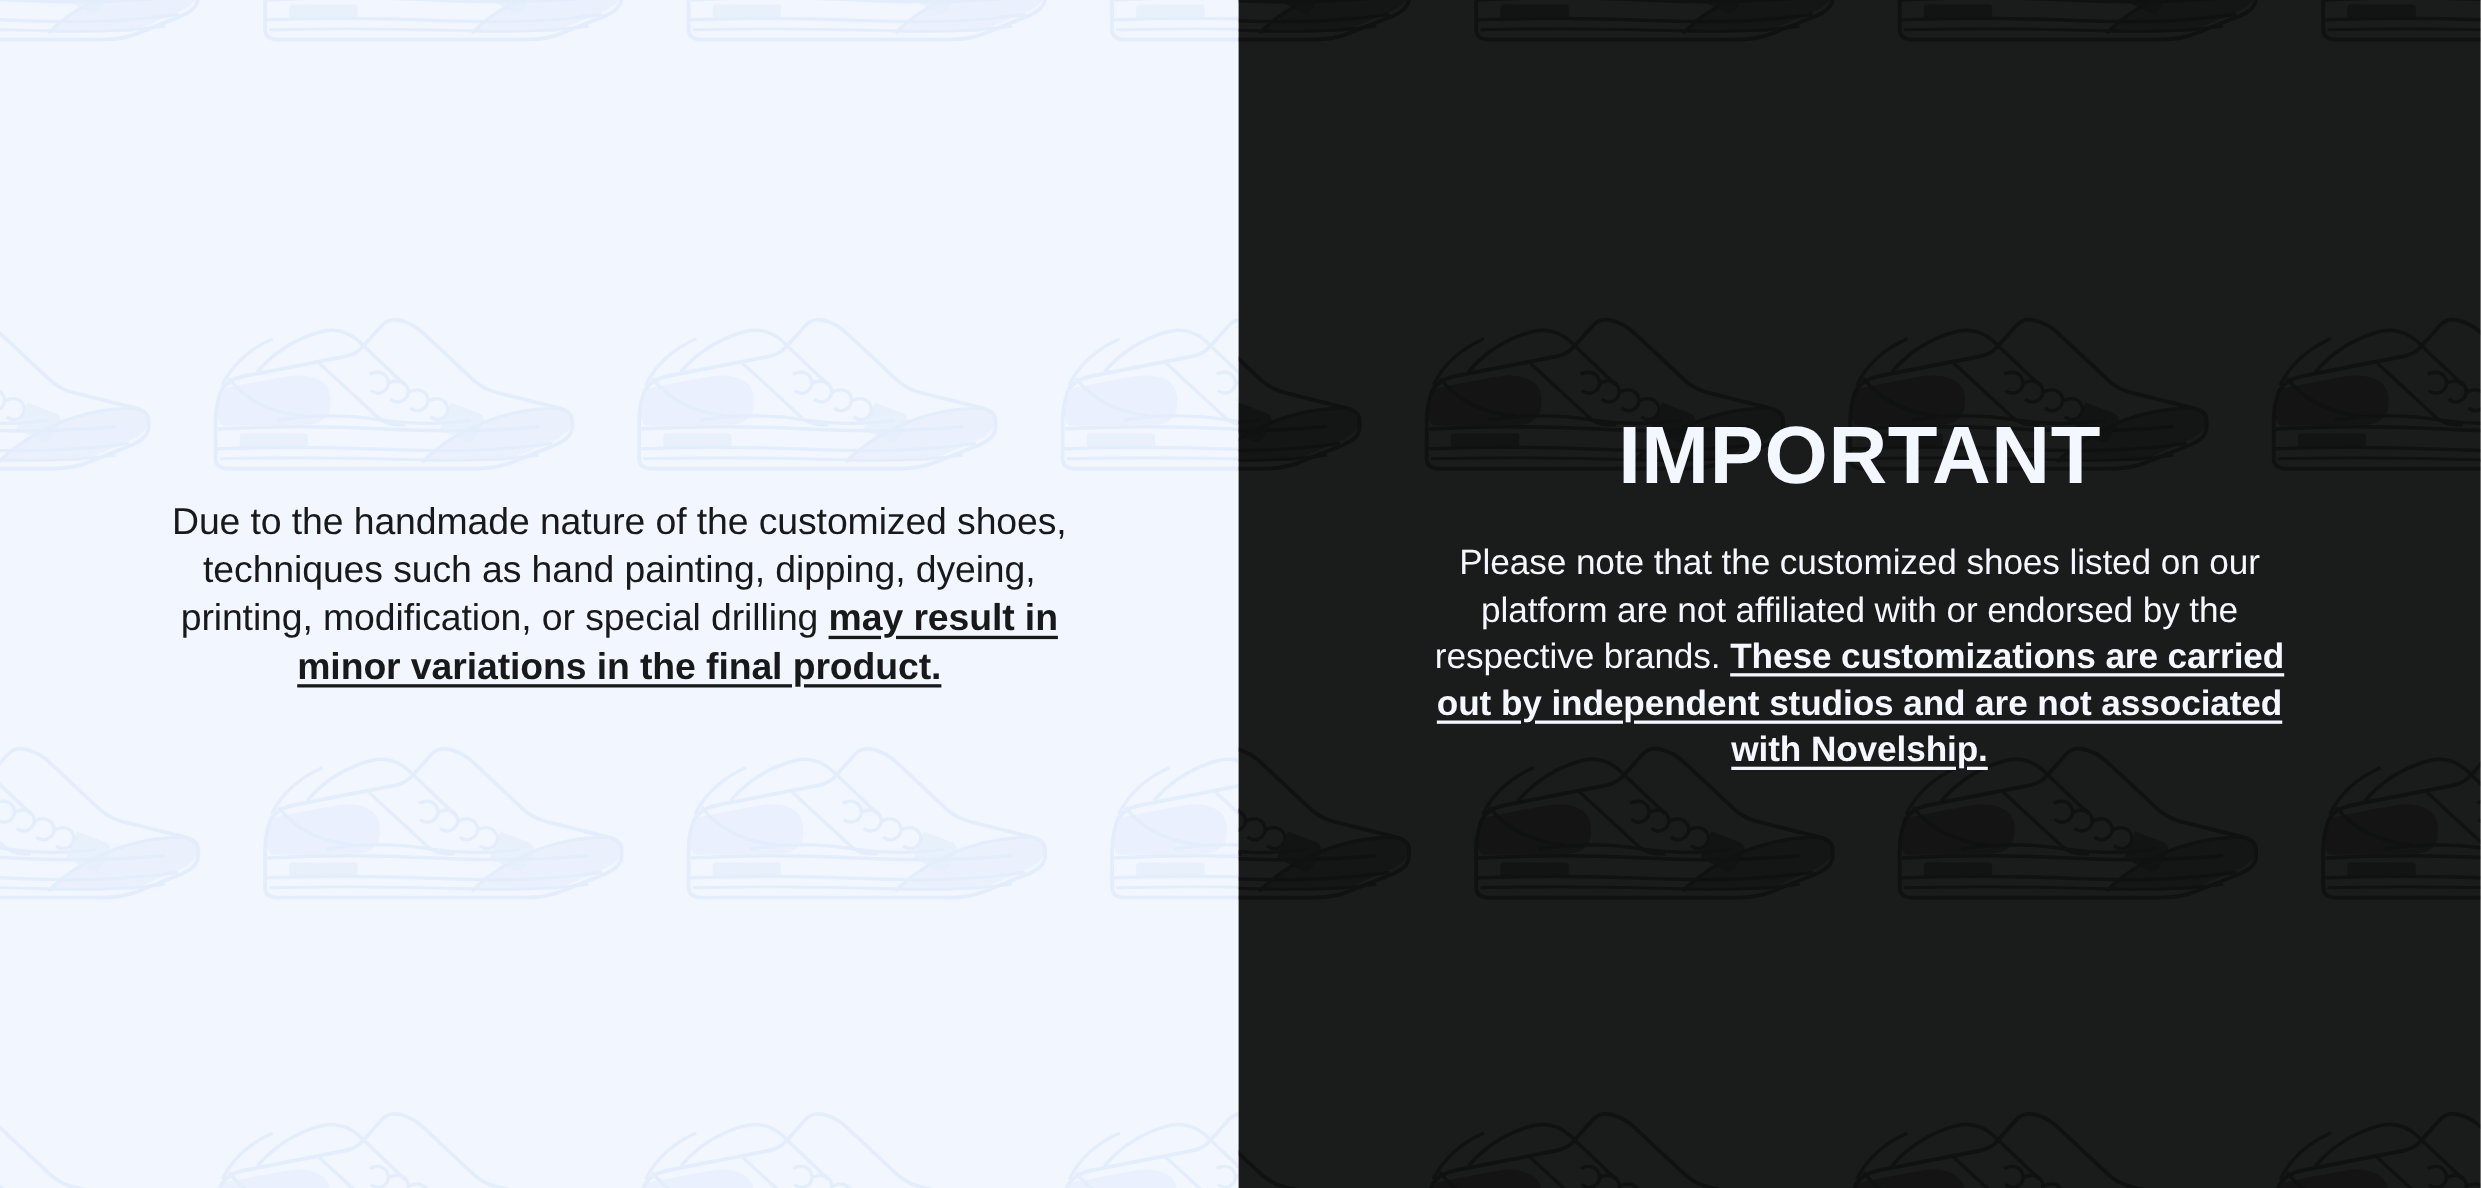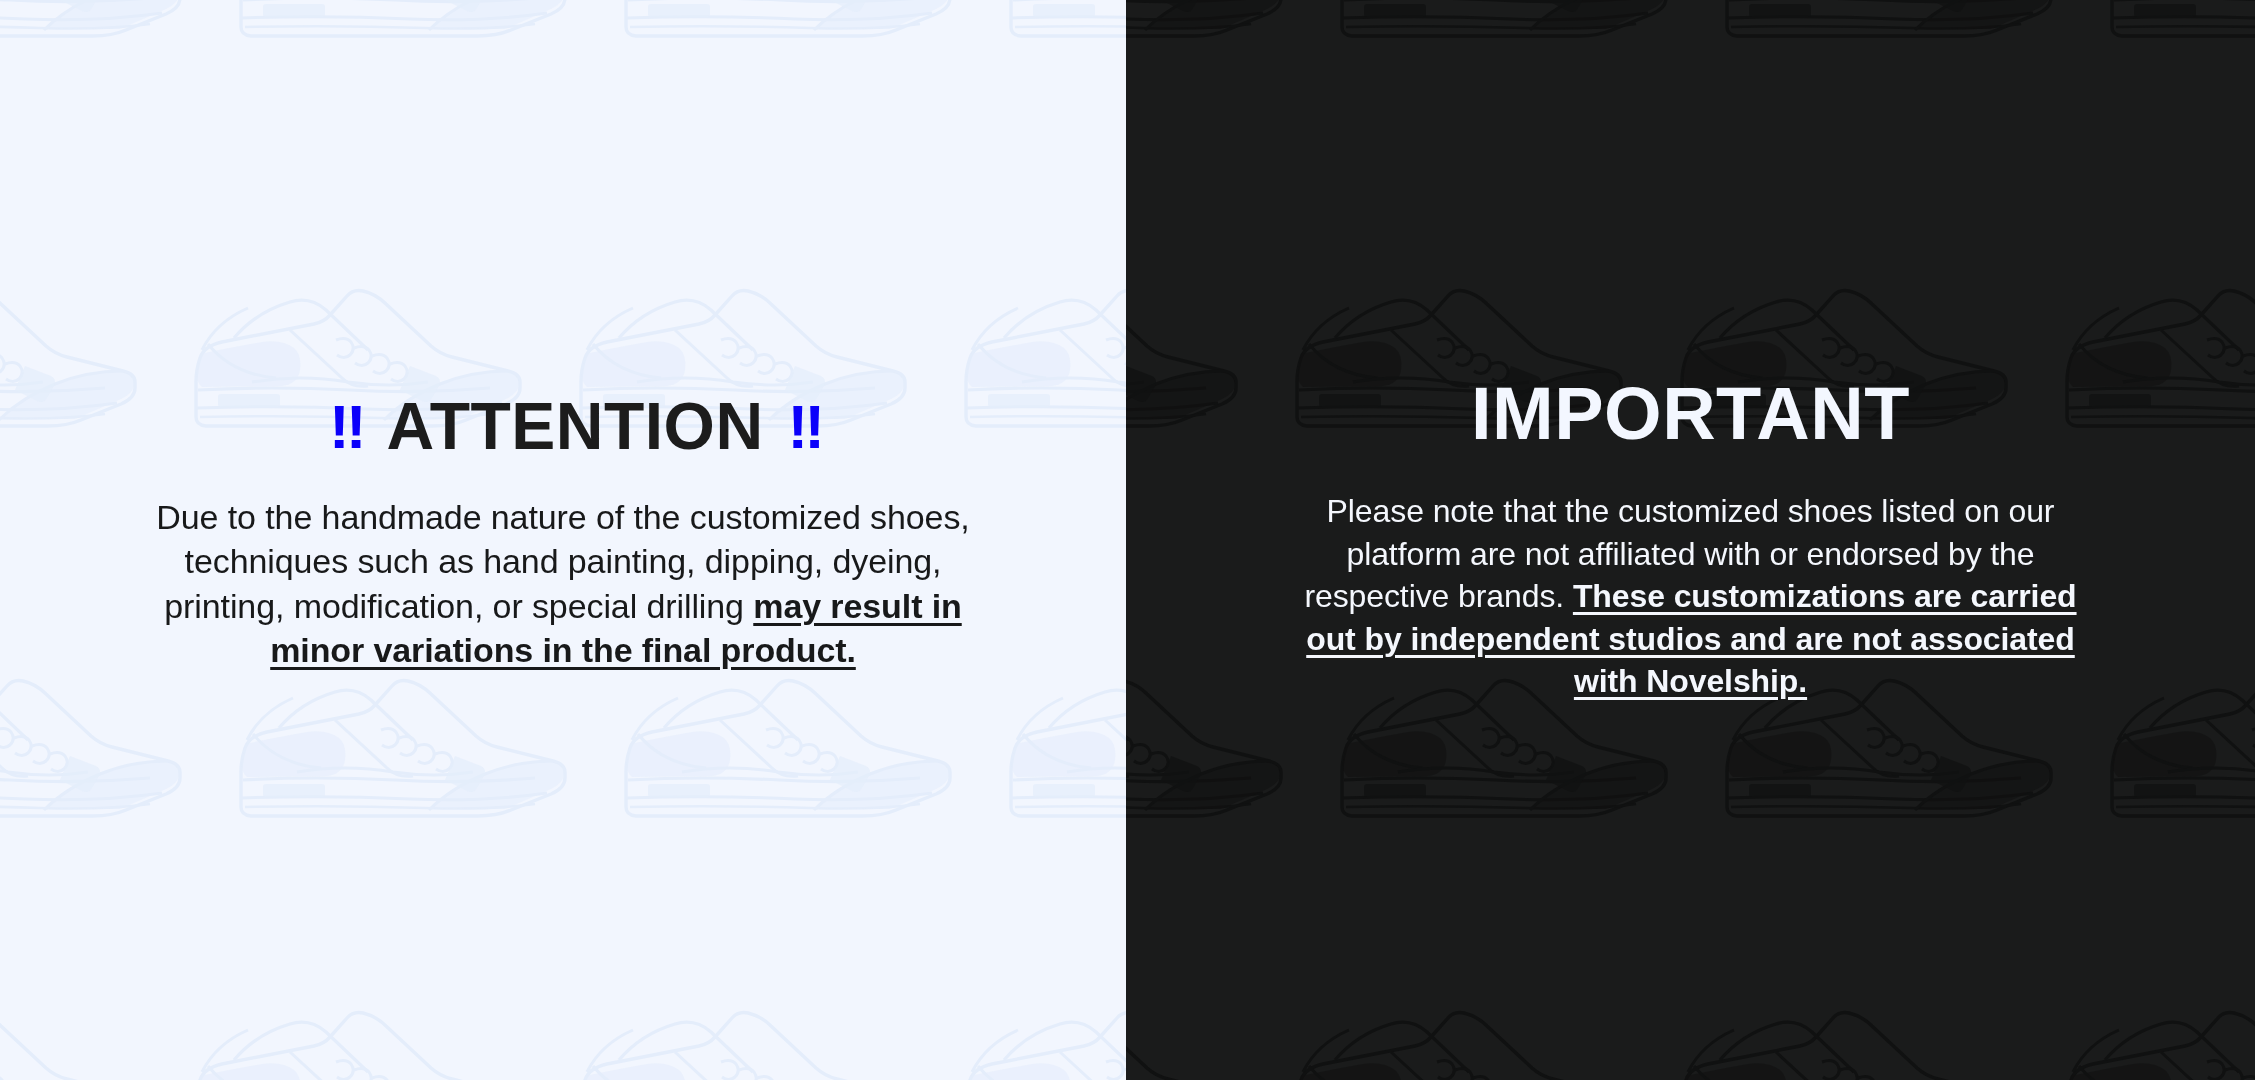--- a/index.html
+++ b/index.html
@@ -244,23 +244,20 @@
           <g transform="translate(960,1000)">
               <use href="#sneaker-glyph"></use>
             </g>
         </g>
       </svg>
     </div>
 
     <div class="content">
       <div class="content-inner">
 
-        <h1 class="heading-attention">
-          <span class="bang bang-left">‼</span><span>ATTENTION</span><span class="bang bang-right">‼</span>
-        </h1>
 
         <p class="body-light">
           <span>Due to the handmade nature of the customized shoes, techniques such as hand painting, dipping, dyeing, printing, modification, or special drilling </span><span class="emph">may result in minor variations in the final product.</span>
         </p>
 
       </div>
     </div>
   </section>
 
   <section class="panel panel-dark">

